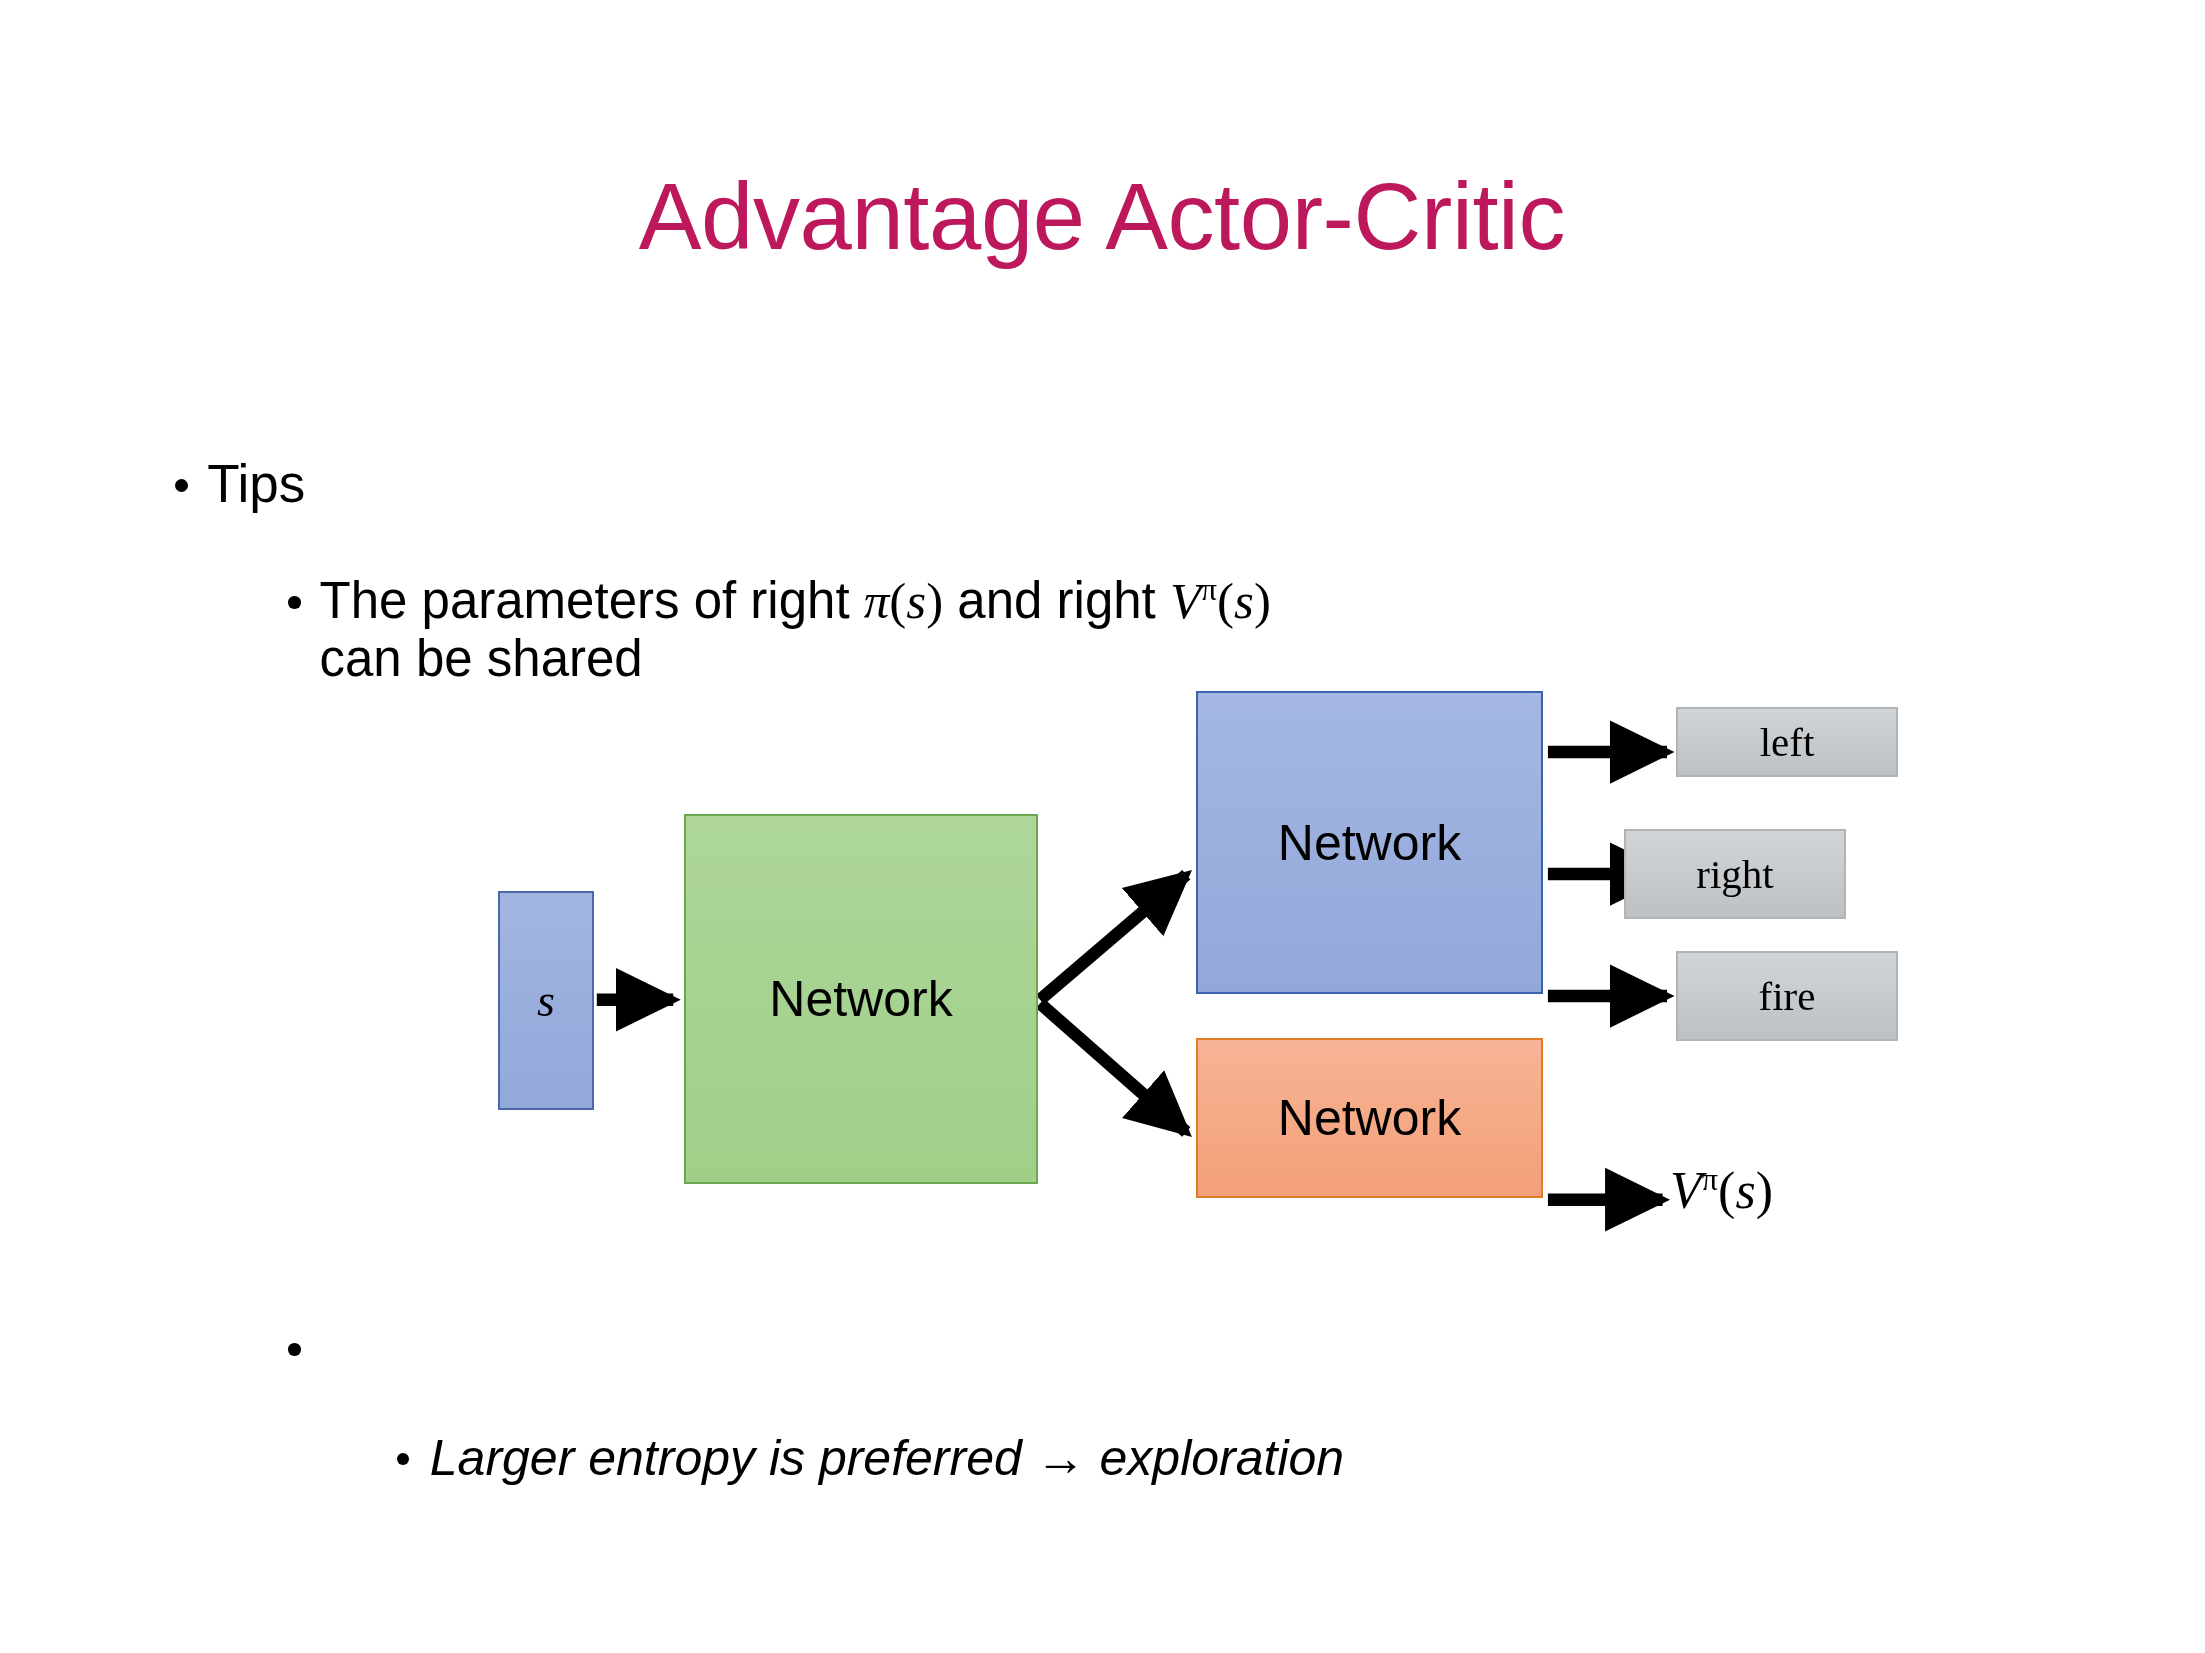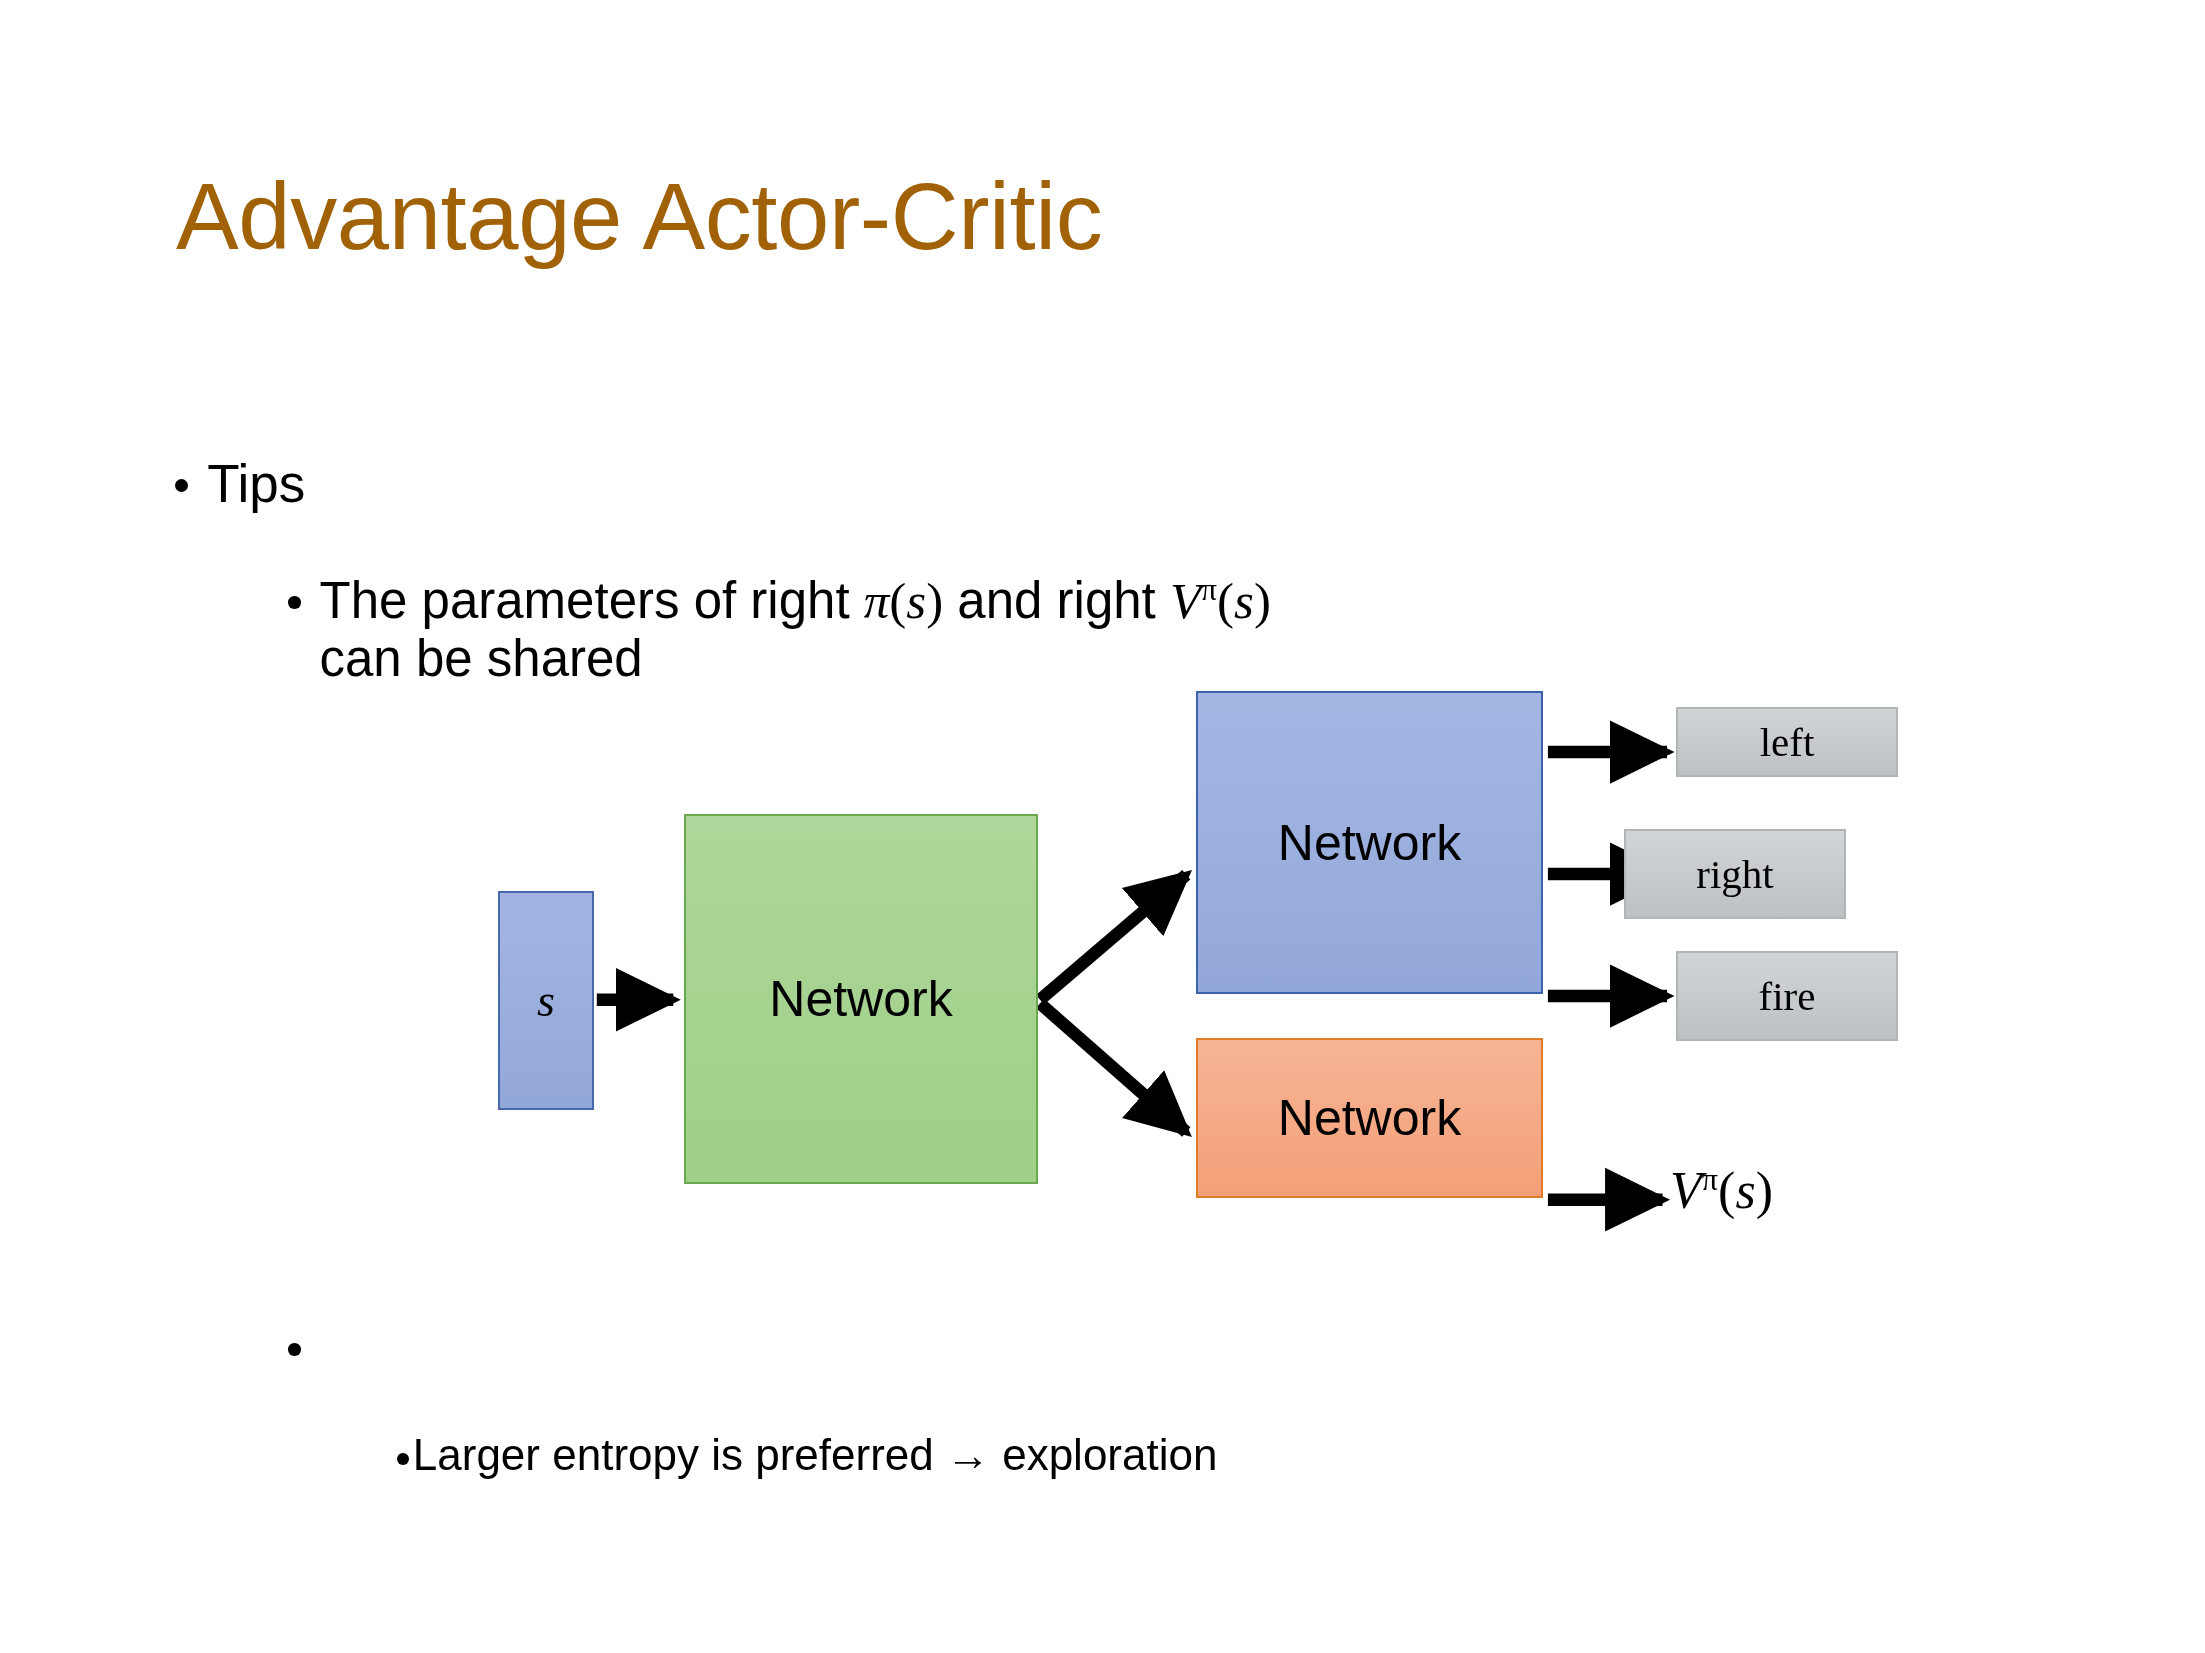--- a/index.html
+++ b/index.html
@@ -19,22 +19,23 @@
   
   #slide-title {
     position: absolute;
     left: 176px;
     top: 168px;
     width: 1852px;
     font-size: 94px;
     line-height: 1.05;
     font-weight: 400;
     letter-spacing: -0.4px;
-    color: #a16207;
-    white-space: nowrap;
+    color: #be185d;
+    white-space: nowrap;
+    text-align: center;
   }
 
   
   .bullet-row {
     position: absolute;
     display: flex;
     align-items: flex-start;
   }
   .bullet-dot {
     flex: 0 0 auto;
@@ -89,24 +90,25 @@
     margin-left: 19px;
     white-space: nowrap;
   }
 
   #bullet-larger {
     left: 397px;
     top: 1430px;
     width: 1676px;
   }
   #bullet-larger .bullet-text {
-    font-size: 44px;
+    font-size: 50px;
     line-height: 1.14;
-    margin-left: 4px;
-    white-space: nowrap;
+    margin-left: 21px;
+    white-space: nowrap;
+    font-style: italic;
   }
 
   
   .math {
     font-family: "Liberation Serif", serif;
     font-style: italic;
   }
   .sup {
     font-family: "Liberation Serif", serif;
     font-style: normal;

